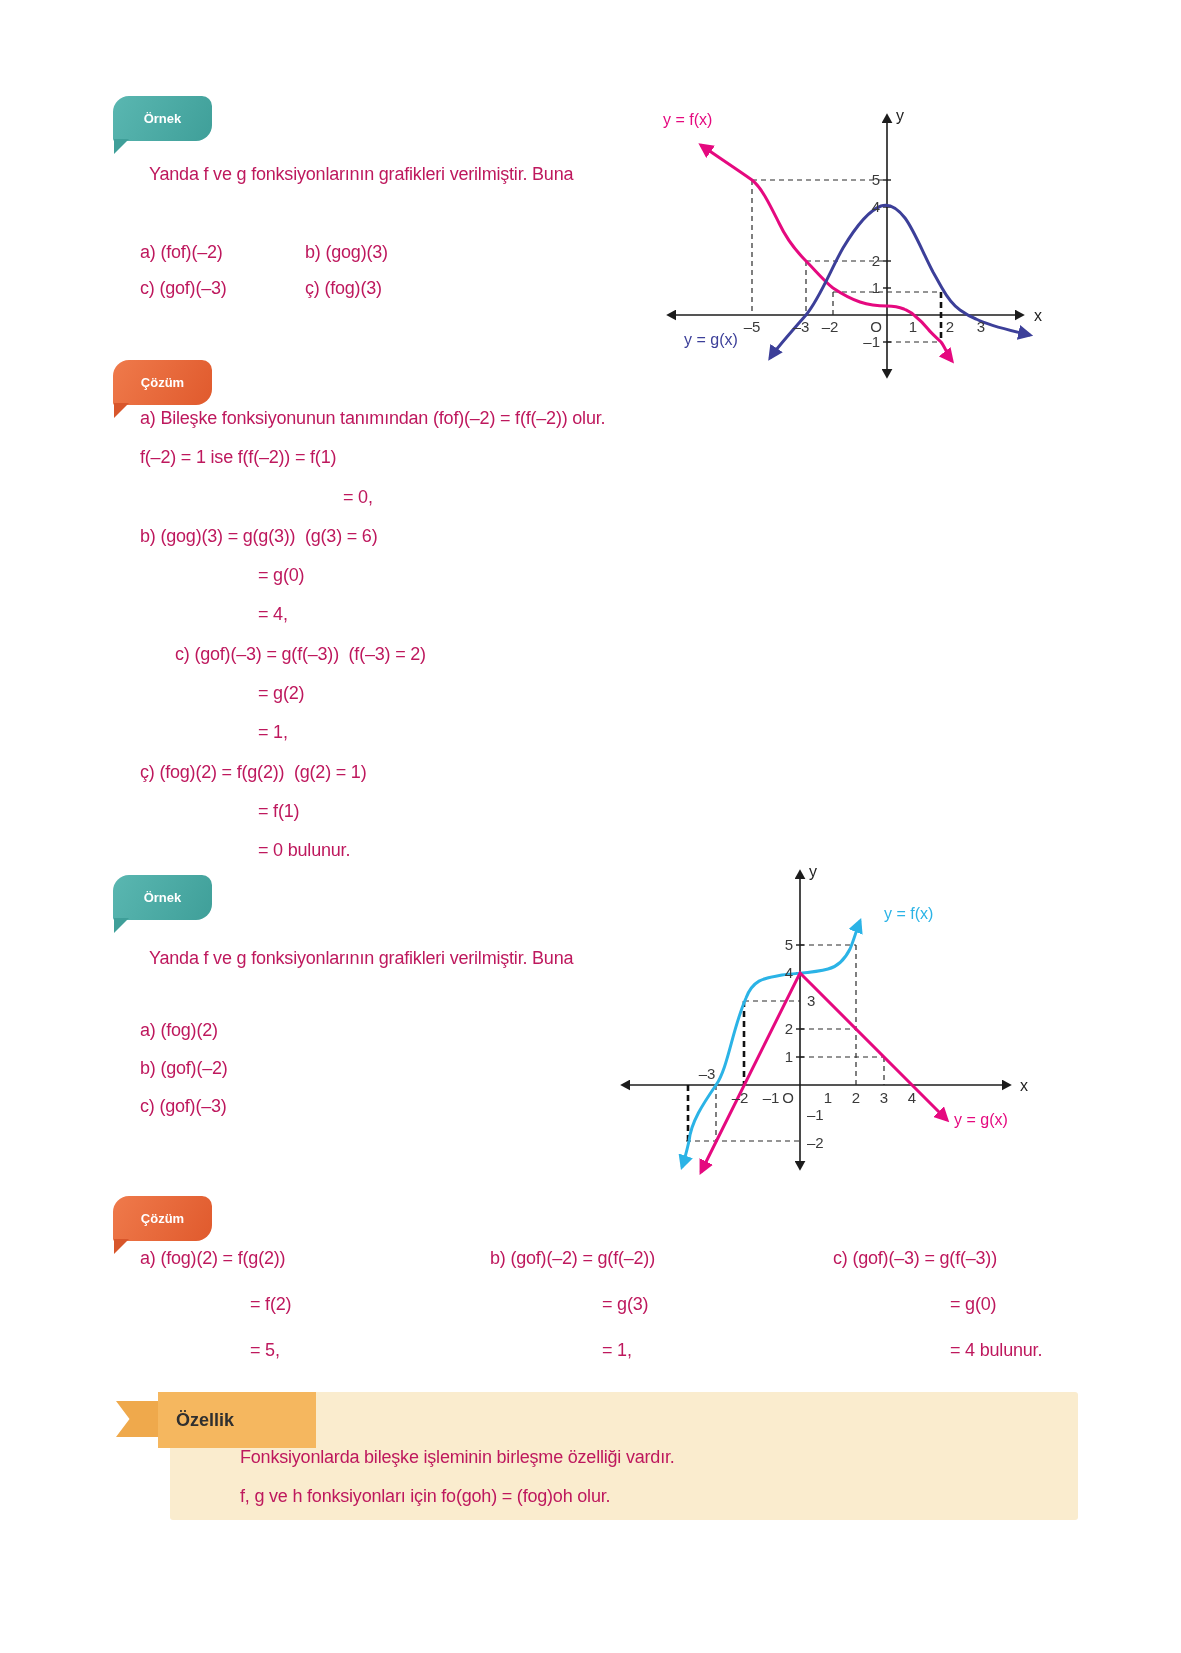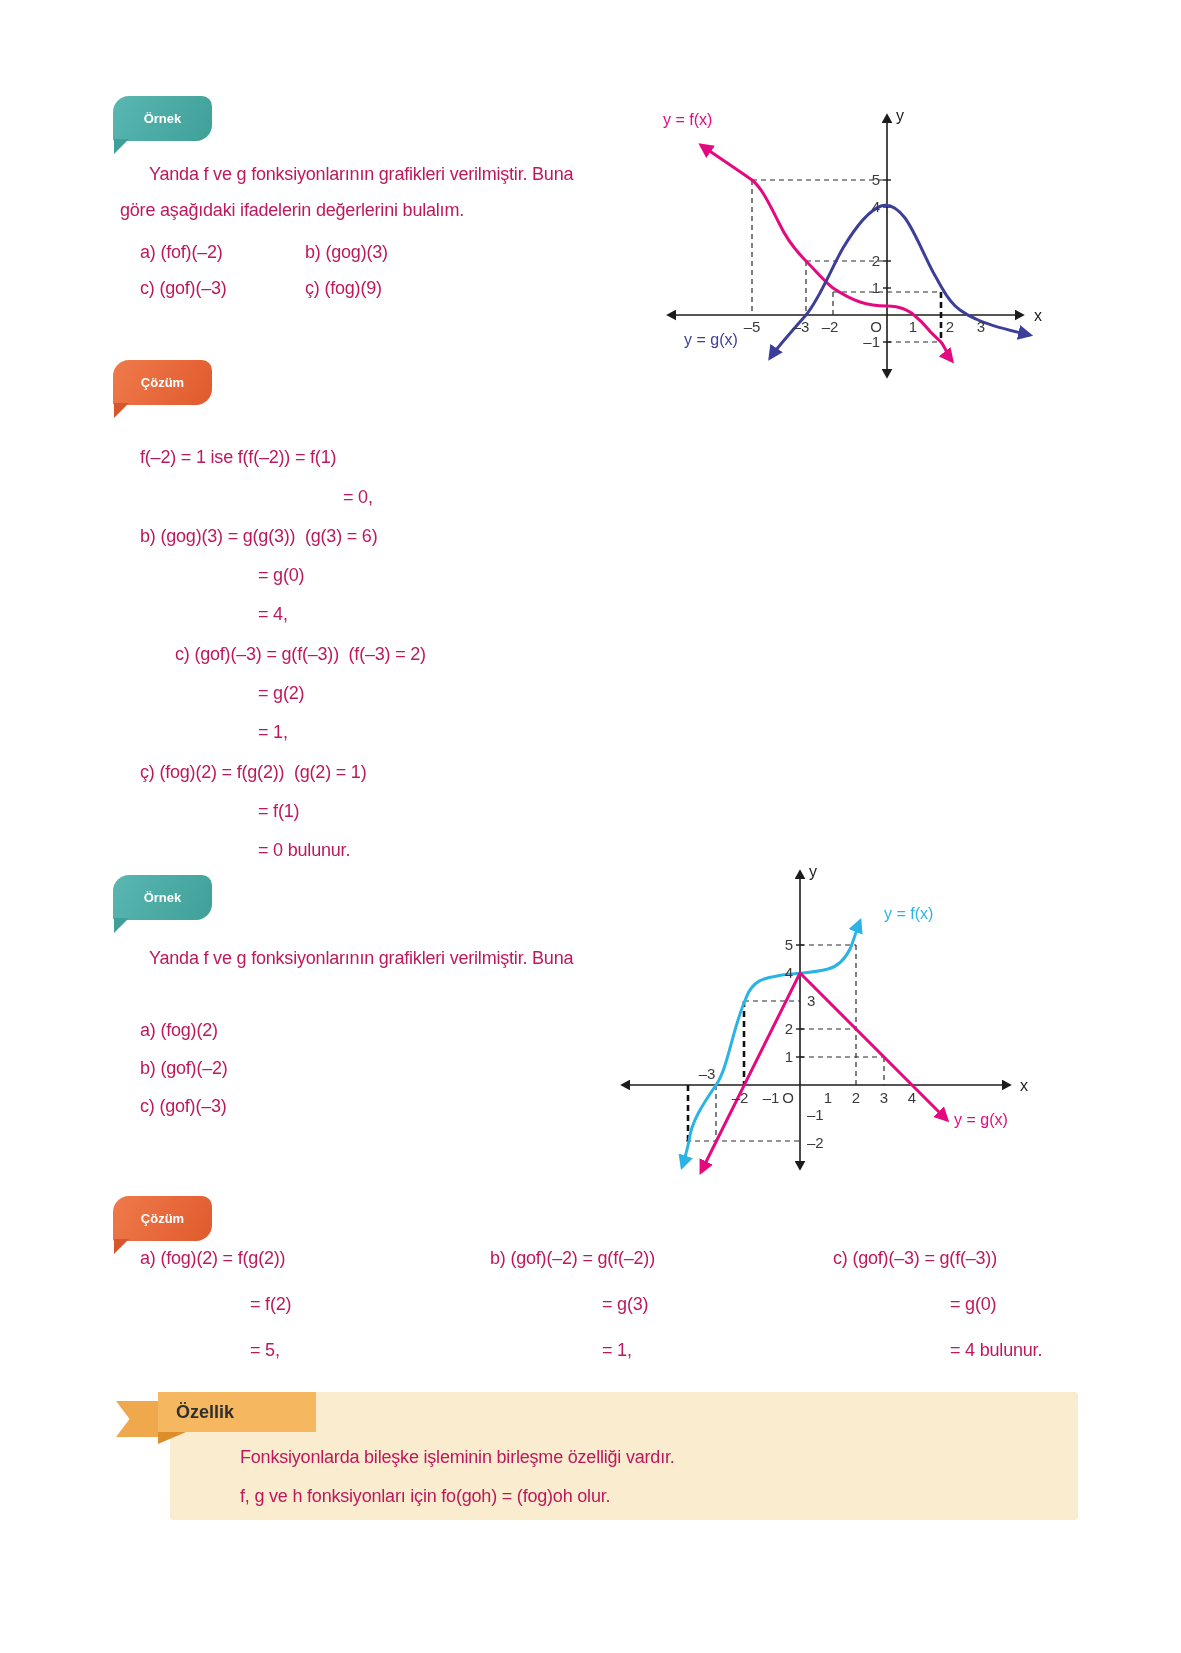--- a/index.html
+++ b/index.html
@@ -17,21 +17,21 @@
     color:#fff; font-weight:bold; font-size:13px; letter-spacing:0;
   }
   .badge::after{
     content:""; position:absolute; left:1px; bottom:-13px; width:0; height:0;
     border-top:15px solid var(--bc); border-right:15px solid transparent;
   }
   .badge.teal{background:linear-gradient(120deg,#5ab7b1,#3f9f99); --bc:#3f9f99;}
   .badge.orange{background:linear-gradient(120deg,#ef7a4b,#e05a2d); --bc:#d8562b;}
   .prop-box{position:absolute; left:170px; top:1392px; width:908px; height:128px;
     background:#faecce; border-radius:3px;}
-  .prop-ribbon{position:absolute; left:158px; top:1392px; width:158px; height:40px;
+  .prop-ribbon{position:absolute; left:158px; top:1392px; width:158px; height:56px;
     background:#f5b75f; display:flex; align-items:center;}
   .prop-ribbon span{font-weight:bold; font-size:18px; color:#2f2f2f; padding-left:18px; letter-spacing:0;}
   .prop-tail{position:absolute; left:116px; top:1401px; width:52px; height:36px; background:#efa94c;
     -webkit-clip-path:polygon(100% 0,100% 100%,0 100%,26% 50%,0 0);
     clip-path:polygon(100% 0,100% 100%,0 100%,26% 50%,0 0);}
   .prop-fold{position:absolute; left:158px; top:1432px; width:0; height:0;
     border-top:12px solid #de8d2d; border-right:28px solid transparent;}
   .pagenum{position:absolute; left:0; top:1548px; width:100%; text-align:center;
     font-size:20px; font-weight:bold; color:#2f2f2f;}
   .gsvg{position:absolute;}
@@ -43,26 +43,25 @@
 </head>
 <body>
 
 <div class="page">
 
   <div class="badge teal" style="left:113px; top:96px;">
     <span>Örnek</span>
   </div>
 
   <div class="t intro" style="left:120px; top:156px;">Yanda f ve g fonksiyonlarının grafikleri verilmiştir. Buna</div>
-  <div class="t intro2" style="left:120px; top:192px;">göre aşağıdaki ifadelerin değerlerini bulalım.</div>
 
   <div class="t" style="left:140px; top:242px;">a) (fof)(–2)</div>
   <div class="t" style="left:305px; top:242px;">b) (gog)(3)</div>
   <div class="t" style="left:140px; top:278px;">c) (gof)(–3)</div>
-  <div class="t" style="left:305px; top:278px;">ç) (fog)(9)</div>
+  <div class="t" style="left:305px; top:278px;">ç) (fog)(3)</div>
 
   <svg class="gsvg" style="left:640px; top:85px;" width="430" height="310" viewBox="0 0 430 310">
     <defs>
       <marker id="m1-ax" viewBox="0 0 12 12" refX="9" refY="6" markerWidth="11" markerHeight="11" markerUnits="userSpaceOnUse" orient="auto-start-reverse">
         <path d="M0,0 L11,6 L0,12 Z" fill="#1c1c1c"></path>
       </marker>
       <marker id="m1-mag" viewBox="0 0 14 14" refX="11" refY="7" markerWidth="15" markerHeight="15" markerUnits="userSpaceOnUse" orient="auto-start-reverse">
         <path d="M0,0 L14,7 L0,14 Z" fill="#E5097F"></path>
       </marker>
       <marker id="m1-blu" viewBox="0 0 14 14" refX="11" refY="7" markerWidth="15" markerHeight="15" markerUnits="userSpaceOnUse" orient="auto-start-reverse">
@@ -121,20 +120,21 @@
       <text x="273" y="247">1</text>
       <text x="310" y="247">2</text>
       <text x="341" y="247">3</text>
     </g>
   </svg>
 
   <div class="badge orange" style="left:113px; top:360px;">
     <span>Çözüm</span>
   </div>
 
+  <div class="t" style="left:140px; top:408px;">a) Bileşke fonksiyonunun tanımından (fof)(–2) = f(f(–2)) olur.</div>
   <div class="t" style="left:140px; top:447px;">f(–2) = 1 ise f(f(–2)) = f(1)</div>
   <div class="t" style="left:343px; top:487px;">= 0,</div>
   <div class="t" style="left:140px; top:526px;">b) (gog)(3) = g(g(3))  (g(3) = 6)</div>
   <div class="t" style="left:258px; top:565px;">= g(0)</div>
   <div class="t" style="left:258px; top:604px;">= 4,</div>
   <div class="t" style="left:131px; top:644px;margin-left:44px;">c) (gof)(–3) = g(f(–3))  (f(–3) = 2)</div>
   <div class="t" style="left:258px; top:683px;">= g(2)</div>
   <div class="t" style="left:258px; top:722px;">= 1,</div>
   <div class="t" style="left:140px; top:762px;">ç) (fog)(2) = f(g(2))  (g(2) = 1)</div>
   <div class="t" style="left:258px; top:801px;">= f(1)</div>

